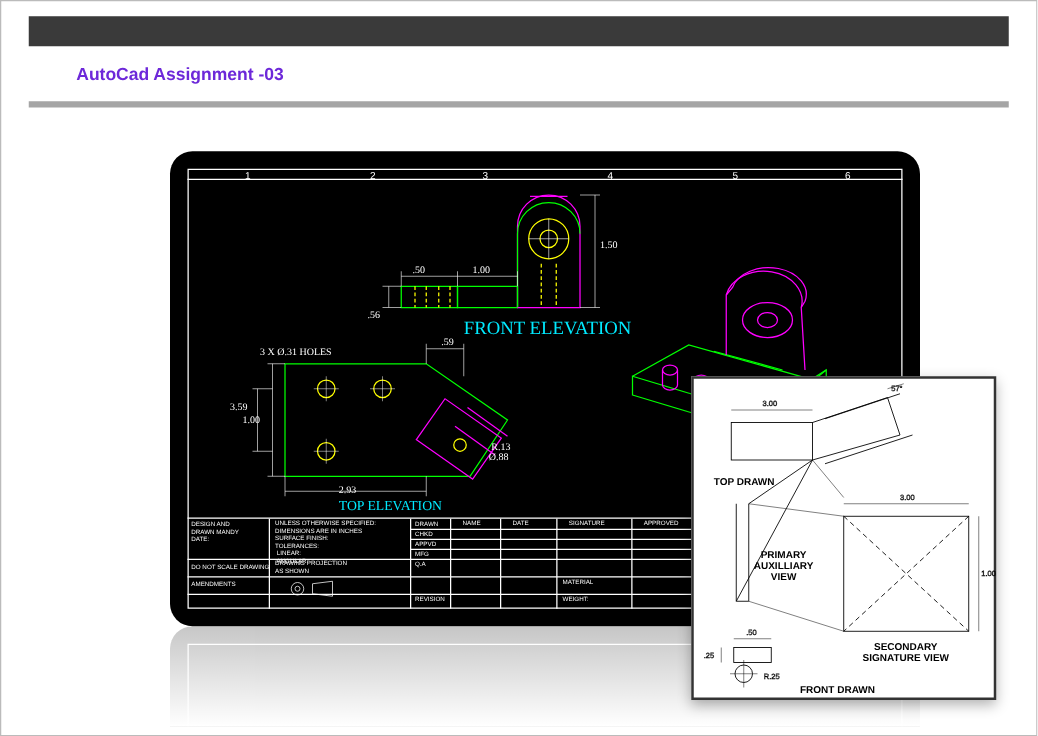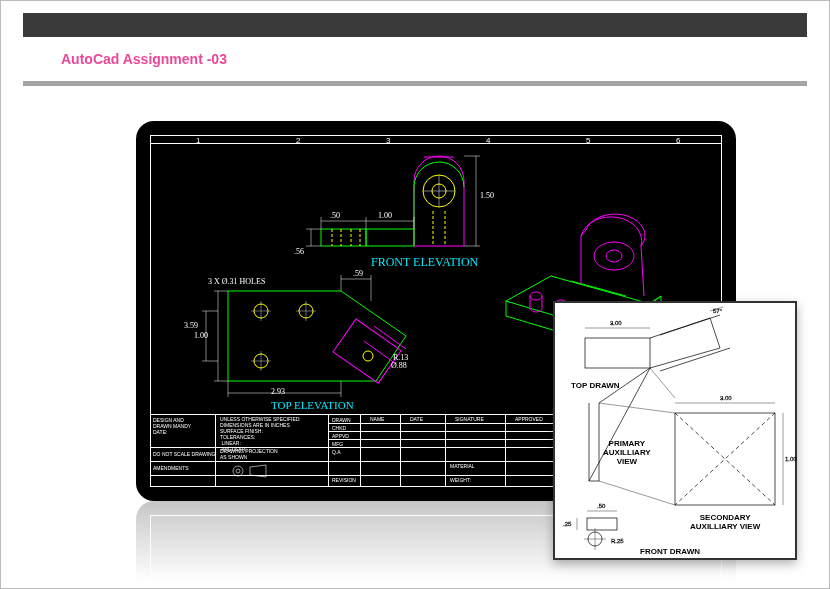--- a/index.html
+++ b/index.html
@@ -1,18 +1,18 @@
 <!DOCTYPE html>
 <html><head>
 <meta charset="utf-8">
 <style>
   html,body{margin:0;padding:0;background:#fff;font-family:Arial,Helvetica,sans-serif;}
   .page{width:830px;height:589px;position:relative;border:1px solid #bbb;box-sizing:border-box;overflow:hidden;}
   .topbar{position:absolute;left:22px;right:22px;top:12px;height:24px;background:#3a3a3a;}
-  .title{position:absolute;left:60px;top:50px;font-weight:bold;font-size:14px;color:#ec4899;}
+  .title{position:absolute;left:60px;top:50px;font-weight:bold;font-size:14px;color:#6d28d9;}
   .underline{position:absolute;left:22px;right:22px;top:80px;height:5px;background:#a5a5a5;}
   .canvas-wrap{position:absolute;left:135px;top:120px;width:600px;height:380px;}
   
   .reflection{position:absolute;left:135px;top:500px;width:600px;height:80px;transform:scaleY(-1);overflow:hidden;opacity:.22;}
   .reflection .cadsheet{top:-300px;}
   .reflection-fade{position:absolute;left:135px;top:500px;width:600px;height:80px;background:linear-gradient(to bottom,rgba(255,255,255,0) 0%,rgba(255,255,255,1) 100%);}
   .cadsheet{position:absolute;left:0;top:0;width:600px;height:380px;background:#000;border-radius:18px;box-sizing:border-box;padding:10px 12px;}
   .cad-border{position:absolute;left:14px;right:14px;top:14px;bottom:14px;border:1px solid #fff;}
   .cad-rule{position:absolute;}
   .cad-rule.top{left:14px;right:14px;top:22px;height:0;border-top:1px solid #fff;}
@@ -89,21 +89,21 @@
               <line x1="158" y1="95" x2="174" y2="95"></line>
             <line x1="5" y1="78" x2="5" y2="95"></line>
               <line x1="0" y1="78" x2="15" y2="78"></line>
               <line x1="0" y1="95" x2="15" y2="95"></line>
           </g>
         </svg>
         <span class="cad-text" style="left:24px;top:60px">.50</span>
         <span class="cad-text" style="left:72px;top:60px">1.00</span>
         <span class="cad-text" style="left:174px;top:40px">1.50</span>
         <span class="cad-text" style="left:-12px;top:96px">.56</span>
-        <span class="cad-text cyan" style="left:65px;top:104px;font-size:12px">FRONT ELEVATION</span>
+        <span class="cad-text cyan" style="left:65px;top:104px;font-size:15px">FRONT ELEVATION</span>
       </div>
 
       <div class="plate">
         <svg width="260" height="120">
           <path d="M12 10 L125 10 L190 55 L160 100 L12 100 Z" stroke="#0f0" fill="none"></path>
 
           <g stroke="#ff0" fill="none">
             <circle cx="45" cy="30" r="7"></circle>
               <circle cx="90" cy="30" r="7"></circle>
             <circle cx="45" cy="80" r="7"></circle>
@@ -284,17 +284,17 @@
         <line x1="32" y1="208" x2="62" y2="208"></line>
           <text x="42" y="205" font-size="6">.50</text>
         <text x="56" y="240" font-size="6">R.25</text>
       </g>
     </svg>
     <span class="inset-lbl" style="left:16px;top:78px">TOP DRAWN</span>
     <span class="inset-lbl" style="left:48px;top:136px;white-space:pre;text-align:center">PRIMARY
 AUXILLIARY
 VIEW</span>
     <span class="inset-lbl" style="left:135px;top:210px;white-space:pre;text-align:center">SECONDARY
-AUXILLIARY VIEW</span>
+SIGNATURE VIEW</span>
     <span class="inset-lbl" style="left:85px;top:244px">FRONT DRAWN</span>
   </div>
 
 </div>
 
 </body></html>

